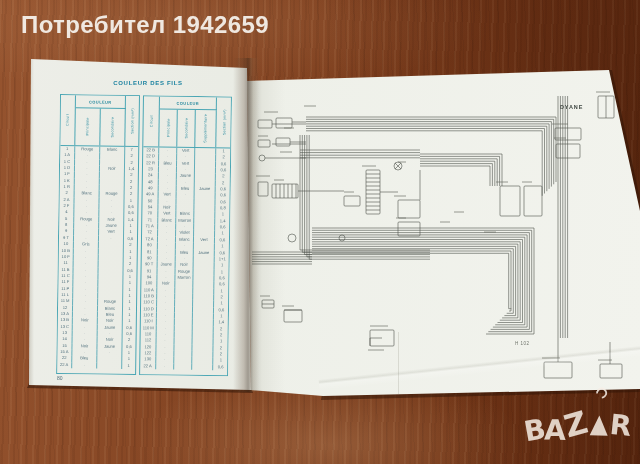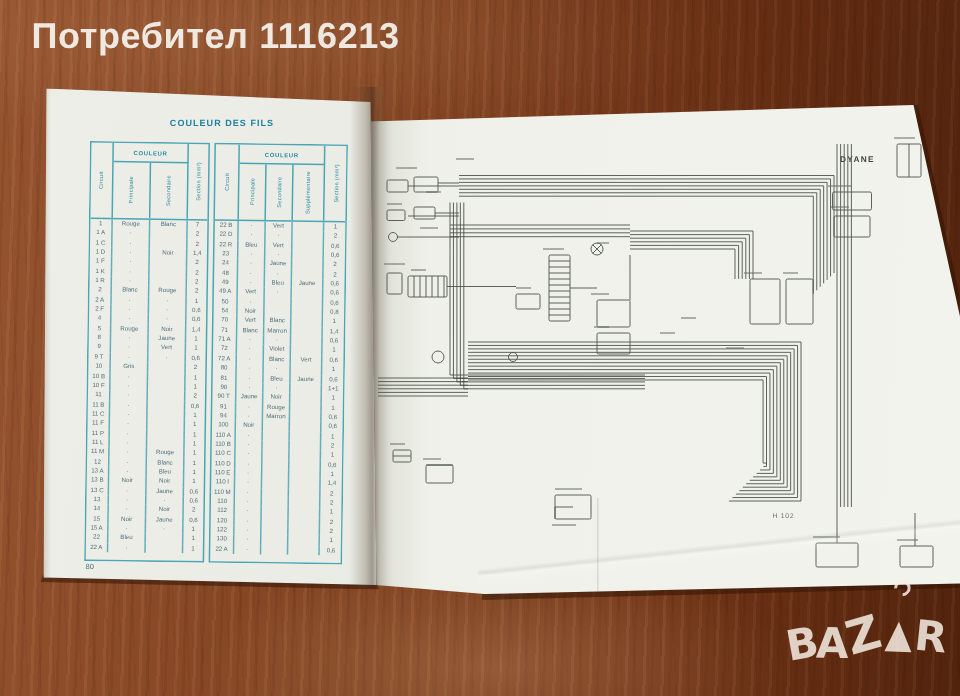--- a/index.html
+++ b/index.html
@@ -598,17 +598,17 @@
       <path d="M154 100 h 8" class="tick"></path>
       <path d="M196 160 h 10" class="tick"></path>
       <path d="M240 170 h 12" class="tick"></path>
       <path d="M60 44 h 12" class="tick"></path>
       <path d="M210 150 h 10" class="tick"></path>
     </svg>
   <div class="diag-ref">H 102</div>
   <div class="crease1"></div>
   <div class="crease2"></div>
 
-  <div class="watermark">Потребител 1116213</div>
+  <div class="watermark">Потребител 1942659</div>
   <div class="bz">
     <span class="l1">B</span><span class="l2">A</span><span class="l3">Z</span><span class="bz-a"></span><span class="l5">R</span>
   </div>
 </div>
 
 </body></html>

